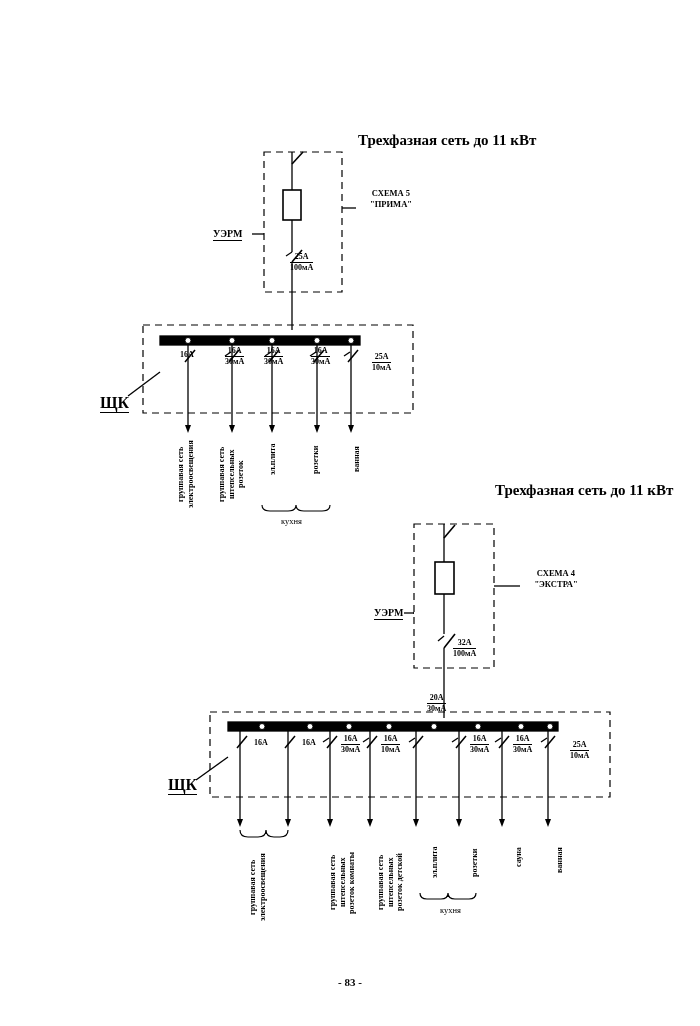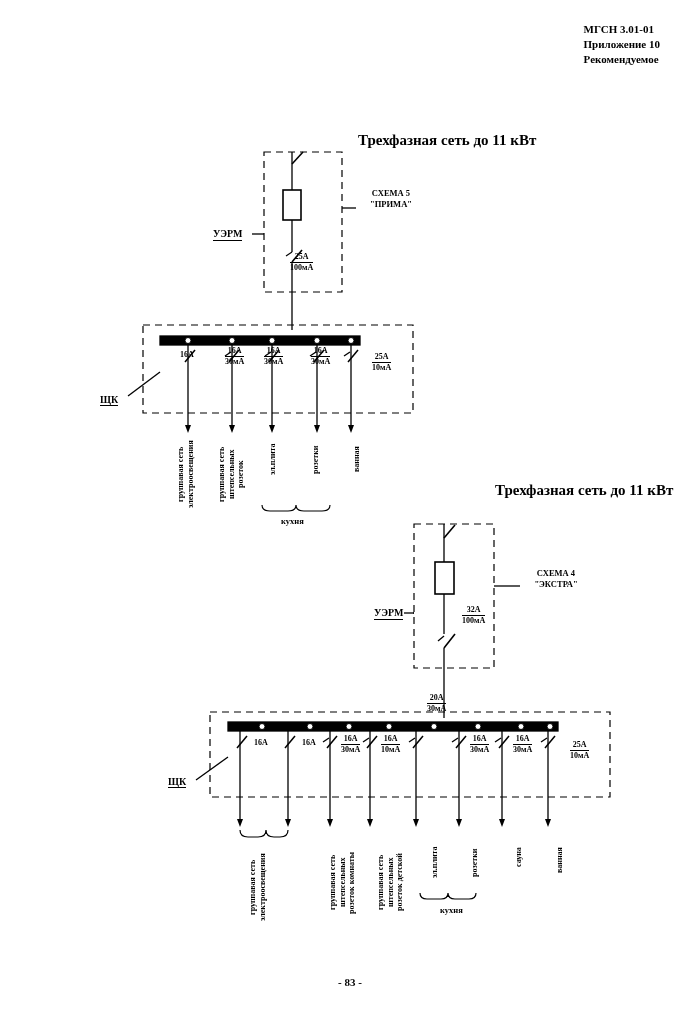--- a/index.html
+++ b/index.html
@@ -14,42 +14,37 @@
 
   .net-label{position:absolute;font-weight:bold;font-size:15px;white-space:nowrap;}
 
   .scheme-box{position:absolute;font-weight:bold;font-size:8.5px;text-align:center;line-height:11px;}
 
   .uerm{position:absolute;font-weight:bold;font-size:10px;border-bottom:1.4px solid #000;padding-bottom:1px;}
 
   .lbl{position:absolute;font-weight:bold;font-size:8px;text-align:center;line-height:9.5px;white-space:nowrap;}
   .lbl .amp{border-bottom:1.2px solid #000;display:block;padding-bottom:0px;}
 
-  .shield{position:absolute;font-weight:bold;font-size:10px;border-bottom:1.4px solid #000;}
+  .shield{position:absolute;font-weight:bold;font-size:16px;border-bottom:1.4px solid #000;}
 
   
   .vcap{position:absolute;font-weight:bold;font-size:8px;line-height:9.5px;
         writing-mode:vertical-rl;transform:rotate(180deg);white-space:pre;text-align:center;}
 
-  .kuhnya{position:absolute;font-weight:bold;font-size:8.5px;}
+  .kuhnya{position:absolute;font-weight:normal;font-size:8.5px;}
 
   .pagenum{position:absolute;left:0;right:0;bottom:38px;text-align:center;font-size:11px;font-weight:bold;}
 
   svg.overlay{position:absolute;left:0;top:0;width:700px;height:1026px;pointer-events:none;}
 </style>
 </head>
 <body>
 
 <div class="page">
 
-  <div class="hdr">
-    <div>МГСН 3.01-01</div>
-    <div>Приложение 10</div>
-    <div>Рекомендуемое</div>
-  </div>
 
 
   <div class="net-label" style="left:358px;top:132px;">Трехфазная сеть до 11 кВт</div>
 
   <div class="scheme-box" style="left:356px;top:188px;width:70px;">
     <div>СХЕМА 5</div>
     <div>"ПРИМА"</div>
   </div>
 
   <div class="uerm" style="left:213px;top:228px;">УЭРМ</div>
@@ -94,21 +89,21 @@
 
   <div class="net-label" style="left:495px;top:482px;">Трехфазная сеть до 11 кВт</div>
 
   <div class="scheme-box" style="left:520px;top:568px;width:72px;">
     <div>СХЕМА 4</div>
     <div>"ЭКСТРА"</div>
   </div>
 
   <div class="uerm" style="left:374px;top:607px;">УЭРМ</div>
 
-  <div class="lbl" style="left:453px;top:605px;margin-left:9px;">
+  <div class="lbl" style="left:453px;top:638px;">
     <span class="amp">32А</span>
     <span>100мА</span>
   </div>
 
   <div class="shield" style="left:168px;top:776px;">ЩК</div>
 
   <div class="lbl" style="left:254px;top:738px;">
     <span>16А</span>
   </div>
   <div class="lbl" style="left:302px;top:738px;">

